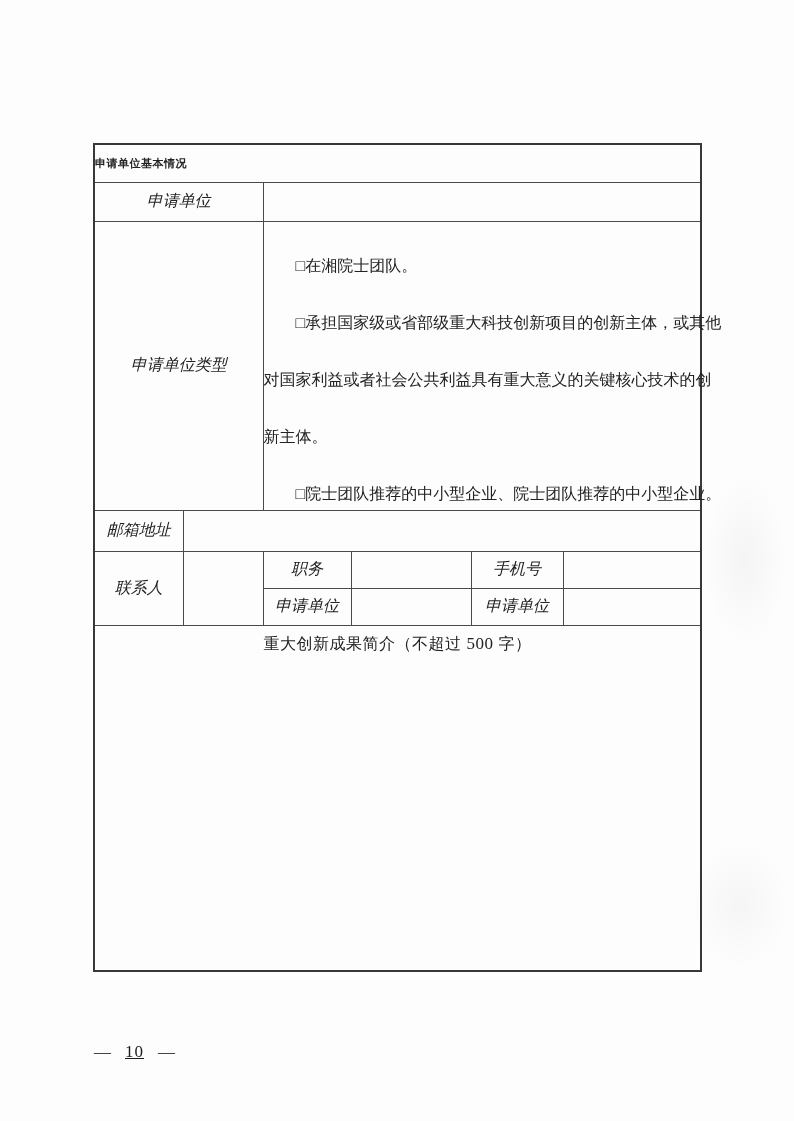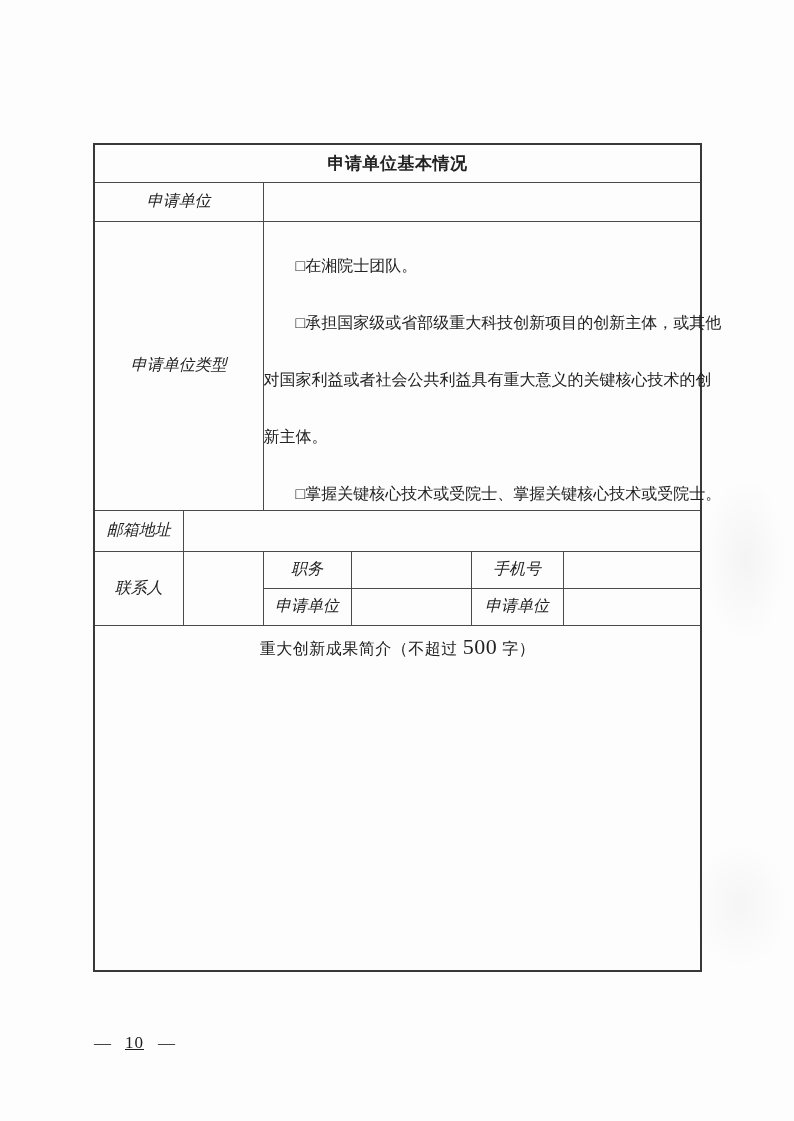--- a/index.html
+++ b/index.html
@@ -27,23 +27,23 @@
     border: 2px solid #383838;
     background: transparent;
   }
   td {
     border: 1px solid #4a4a4a;
     font-size: 16px;
     color: #222;
     vertical-align: middle;
   }
   td.title-cell {
-    text-align: center;
+    text-align: left;
     font-weight: 700;
-    font-size: 17px;
+    font-size: 11px;
     letter-spacing: 0.5px;
   }
   td.label-cell {
     text-align: center;
     white-space: nowrap;
     font-style: italic;
   }
   td.options-cell {
     vertical-align: top;
     padding: 0;
@@ -62,32 +62,32 @@
   .opt-line.indent { text-indent: 2em; }
   td.achievements-cell { vertical-align: top; }
   .achievements-title {
     text-align: center;
     margin-top: 8px;
     font-size: 16px;
     letter-spacing: 0.5px;
   }
   .serif-num {
     font-family: "Liberation Serif", "DejaVu Serif", serif;
-    font-size: 22px;
+    font-size: 17px;
   }
   .footer {
     position: absolute;
     left: 94px; top: 1033px;
     font-family: "Liberation Serif", "DejaVu Serif", serif;
     font-size: 17px;
     color: #1d1d1d;
     display: flex;
     align-items: center;
   }
-  .footer .page-num { margin: 0 14px; letter-spacing: 1px; text-decoration: underline; }
+  .footer .page-num { margin: 9px 14px; letter-spacing: 1px; text-decoration: underline; }
   .footer .dash { letter-spacing: 0; }
 </style>
 </head>
 <body>
 
 <div class="page">
 
   <table class="form-table">
     <colgroup>
       <col style="width:89px">
@@ -109,21 +109,21 @@
     </tr>
 
     <tr style="height:169px">
       <td class="label-cell" colspan="2">申请单位类型</td>
       <td class="options-cell" colspan="4">
         <div class="options-wrap">
           <div class="opt-line indent">□在湘院士团队。</div>
           <div class="opt-line indent">□承担国家级或省部级重大科技创新项目的创新主体，或其他</div>
           <div class="opt-line">对国家利益或者社会公共利益具有重大意义的关键核心技术的创</div>
           <div class="opt-line">新主体。</div>
-          <div class="opt-line indent">□掌握关键核心技术或受院士、掌握关键核心技术或受院士。</div>
+          <div class="opt-line indent">□院士团队推荐的中小型企业、院士团队推荐的中小型企业。</div>
         </div>
       </td>
     </tr>
 
     <tr style="height:41px">
       <td class="label-cell">邮箱地址</td>
       <td colspan="5"></td>
     </tr>
 
     <tr style="height:37px">

